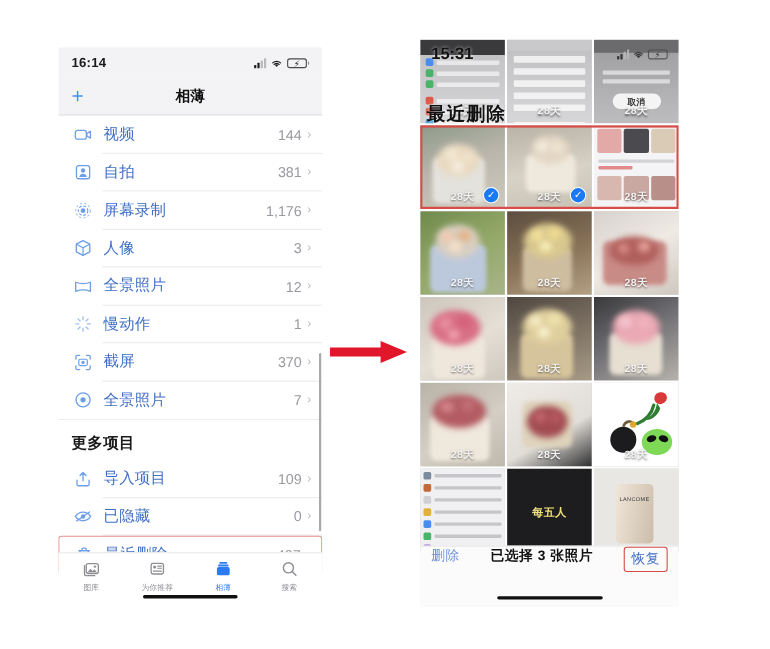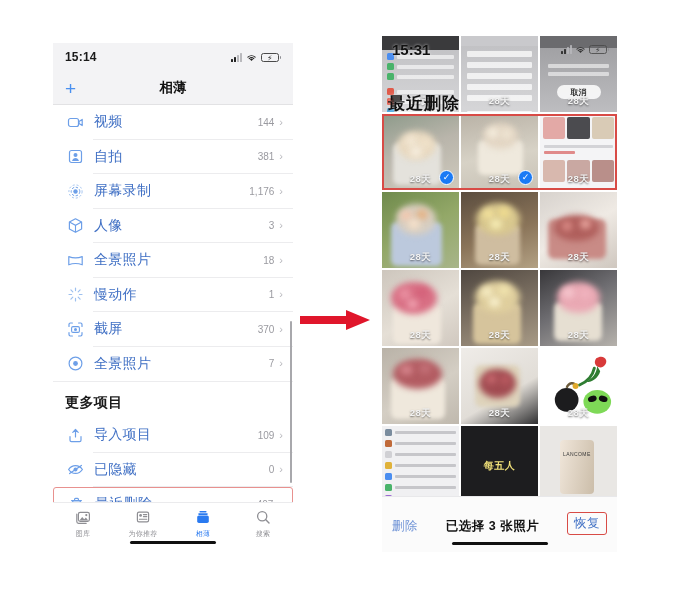--- a/index.html
+++ b/index.html
@@ -56,21 +56,21 @@
   .row .sep{
     position:absolute;left:40px;right:0;bottom:0;height:1px;background:#ececee;
   }
   .row:last-child .sep{display:none;}
   .ico{width:20px;height:20px;flex:0 0 20px;display:flex;align-items:center;justify-content:center;color:#6d9fe8;}
   .ico svg{display:block;}
   .rlabel{
     margin-left:9px;font-size:14px;color:#3f6fc4;font-weight:500;flex:1;
     letter-spacing:.3px;
   }
-  .rcount{font-size:10px;color:#9a9aa0;margin-right:5px;}
+  .rcount{font-size:13px;color:#9a9aa0;margin-right:5px;}
   .chev{font-size:11px;color:#b9b9be;line-height:1;}
 
   .section-head{
     padding:12px 0 6px 12px;font-size:14px;font-weight:bold;color:#1a1a1a;
     letter-spacing:.4px;background:#fff;
   }
   .group-top-sep{height:1px;background:#ececee;margin-left:0;}
 
   .row.highlight{
     border:1.5px solid #e8918f;border-radius:3px;
@@ -133,21 +133,21 @@
   .ov-right{display:flex;align-items:center;gap:3px;opacity:.85;}
   .overlay-title{
     position:absolute;left:6px;top:56px;z-index:4;
     font-size:17px;font-weight:bold;color:#111;letter-spacing:1px;
     text-shadow:0 0 4px rgba(255,255,255,.55);
   }
   .bottombar{
     position:absolute;left:0;bottom:0;width:100%;height:56px;background:#fbfbfb;
     border-top:1px solid #e8e8ea;box-sizing:border-box;
   }
-  .bb-inner{height:38px;display:flex;align-items:flex-end;padding:0 10px;box-sizing:border-box;}
+  .bb-inner{height:38px;display:flex;align-items:flex-start;padding:0 10px;box-sizing:border-box;}
   .bb-del{font-size:12.5px;color:#6f93d6;flex:0 0 auto;letter-spacing:.5px;}
   .bb-mid{flex:1;text-align:center;font-size:12.5px;color:#111;font-weight:bold;letter-spacing:.5px;}
   .bb-rec{
     flex:0 0 auto;font-size:12.5px;color:#3f6fc4;letter-spacing:.5px;
     border:1.5px solid #d84b46;border-radius:3px;padding:2px 6px;
   }
   .homebarR{
     position:absolute;left:50%;transform:translateX(-50%);bottom:7px;
     width:96px;height:3.5px;border-radius:2px;background:#101010;
   }
@@ -192,21 +192,21 @@
   .shop .sp{height:3px;margin:3px 4px;width:40%;background:#e08a8a;border-radius:1px;}
 </style>
 </head>
 <body>
 
 <div class="stage">
 
   <div class="phoneL">
 
     <div class="statusbar">
-      <div class="sb-time">15:14</div>
+      <div class="sb-time">16:14</div>
       <div class="sb-right">
         <span class="sig">
             <i></i>
             <i></i>
             <i></i>
             <i></i>
           </span>
         <span class="wifi">
           <svg width="11" height="9" viewBox="0 0 11 9">
               <path d="M5.5 7.9 3.9 6.2a2.3 2.3 0 0 1 3.2 0z" fill="#222"></path>
@@ -279,21 +279,21 @@
         <span class="sep"></span>
       </div>
 
       <div class="row">
         <span class="ico">
           <svg width="17" height="17" viewBox="0 0 17 17">
               <path d="M1.8 4.6c2.2.9 4.4 1.3 6.7 1.3s4.5-.4 6.7-1.3v8.2c-2.2-.9-4.4-1.3-6.7-1.3s-4.5.4-6.7 1.3z" stroke="#6d9fe8" stroke-width="1.2" fill="none" stroke-linejoin="round"></path>
             </svg>
         </span>
         <span class="rlabel">全景照片</span>
-        <span class="rcount">18</span>
+        <span class="rcount">12</span>
         <span class="chev">›</span>
         <span class="sep"></span>
       </div>
 
       <div class="row">
         <span class="ico">
           <svg width="17" height="17" viewBox="0 0 17 17">
               <g stroke="#9dc0ef" stroke-width="1.2" stroke-linecap="round">
                 <path d="M8.5 2v2.6M8.5 12.4V15M2 8.5h2.6M12.4 8.5H15M3.9 3.9l1.9 1.9M11.2 11.2l1.9 1.9M13.1 3.9l-1.9 1.9M5.8 11.2l-1.9 1.9"></path>
               </g>

